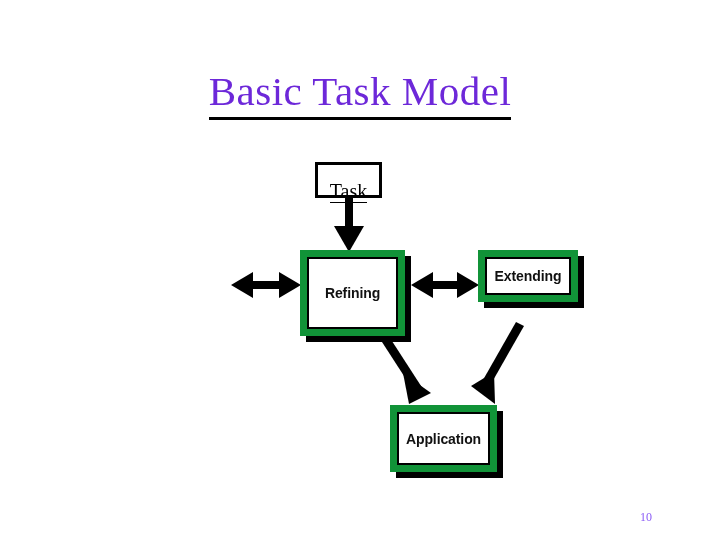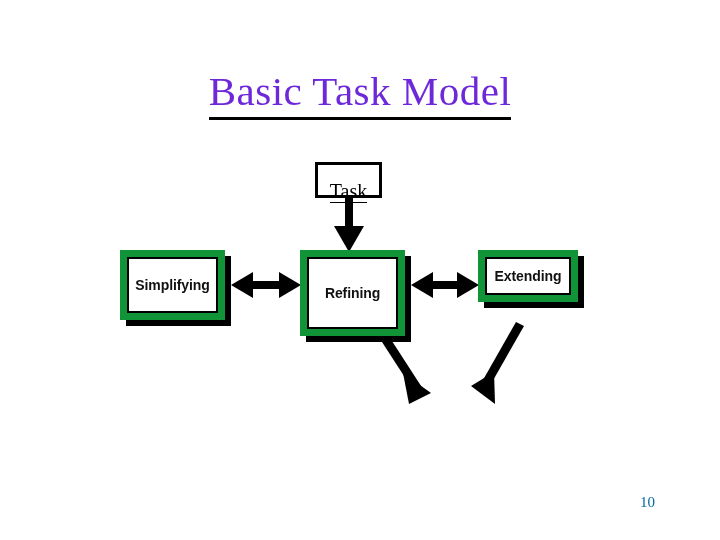--- a/index.html
+++ b/index.html
@@ -119,25 +119,25 @@
     top: 0;
     width: 720px;
     height: 540px;
     pointer-events: none;
   }
 
   
   #page-number {
     position: absolute;
     left: 640px;
-    top: 493px;
+    top: 508px;
     font-family: "Liberation Serif", "DejaVu Serif", serif;
-    font-size: 15px;
+    font-size: 12px;
     line-height: 18px;
-    color: #0369a1;
+    color: #8b5cf6;
   }
 </style>
 </head>
 <body>
 
 <div id="slide">
 
   <div id="slide-title">
     <span class="ul">Basic Task Model</span>
   </div>
@@ -169,43 +169,43 @@
     <g>
       <polygon points="516,322 524,326 487,391 479,387" fill="#000000"></polygon>
       <polygon points="494,372 495,404 471,386" fill="#000000"></polygon>
     </g>
   </svg>
 
   <div class="task-box">
     <span class="task-label">Task</span>
   </div>
 
-  <div class="gbox" id="box-simplifying">
-    <div class="shadow"></div>
-    <div class="frame">
-      <div class="inner">
-        <span class="glabel">Simplifying</span>
-      </div>
-    </div>
-  </div>
 
   <div class="gbox" id="box-refining">
     <div class="shadow"></div>
     <div class="frame">
       <div class="inner">
         <span class="glabel">Refining</span>
       </div>
     </div>
   </div>
 
   <div class="gbox" id="box-extending">
     <div class="shadow"></div>
     <div class="frame">
       <div class="inner">
         <span class="glabel">Extending</span>
       </div>
     </div>
   </div>
 
+  <div class="gbox" id="box-application">
+    <div class="shadow"></div>
+    <div class="frame">
+      <div class="inner">
+        <span class="glabel">Application</span>
+      </div>
+    </div>
+  </div>
 
   <div id="page-number">10</div>
 
 </div>
 
 </body></html>

